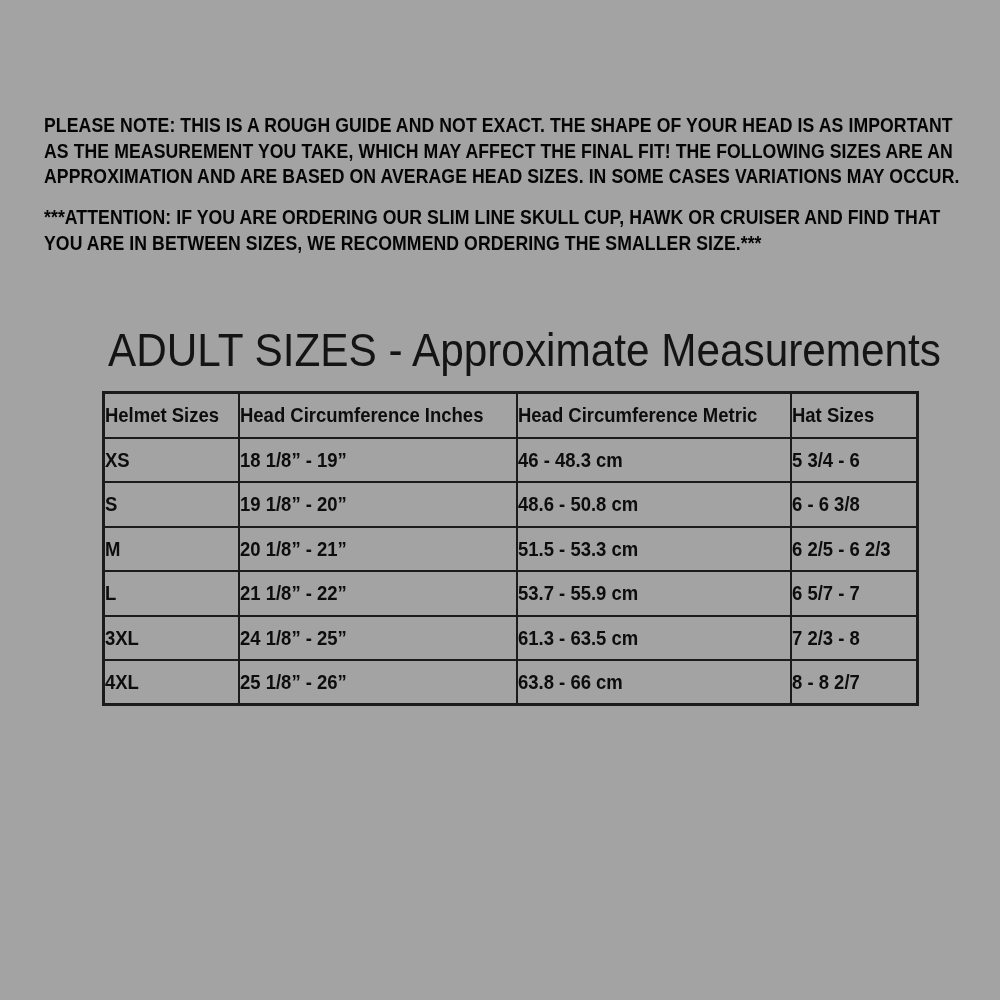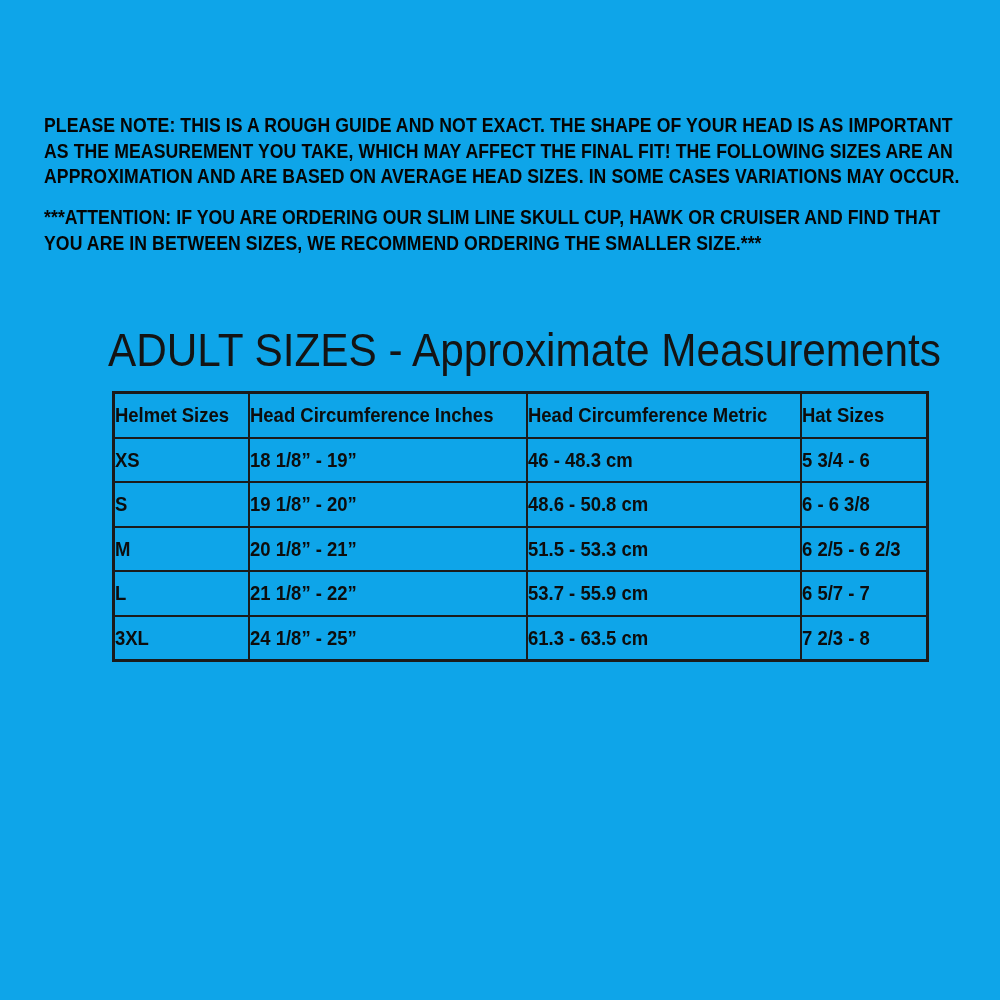--- a/index.html
+++ b/index.html
@@ -5,21 +5,21 @@
   html, body {
     margin: 0;
     padding: 0;
     background: #ffffff;
     font-family: "Liberation Sans", sans-serif;
   }
   .page {
     position: relative;
     width: 1000px;
     height: 1000px;
-    background: #0ea5e9;
+    background: #a3a3a3;
     overflow: hidden;
     color: #000000;
   }
   .para {
     position: absolute;
     left: 44px;
     font-weight: bold;
     font-size: 21px;
     color: #050505;
   }
@@ -39,21 +39,21 @@
     margin: 0;
     font-size: 47px;
     font-weight: 400;
     color: #141414;
     white-space: nowrap;
     transform: scaleX(0.9);
     transform-origin: 0 0;
   }
   table.size-chart {
     position: absolute;
-    left: 112px;
+    left: 102px;
     top: 391px;
     border-collapse: collapse;
     table-layout: fixed;
     border: 3px solid #1b1b1b;
   }
   table.size-chart th,
   table.size-chart td {
     border: 2px solid #1b1b1b;
     padding: 0;
     text-align: left;
@@ -141,16 +141,22 @@
           <td class="c2"><span class="cond">21 1/8” - 22”</span></td>
           <td class="c3"><span class="cond">53.7 - 55.9 cm</span></td>
           <td class="c4"><span class="cond">6 5/7 - 7</span></td>
         </tr>
         <tr>
           <td class="c1"><span class="cond">3XL</span></td>
           <td class="c2"><span class="cond">24 1/8” - 25”</span></td>
           <td class="c3"><span class="cond">61.3 - 63.5 cm</span></td>
           <td class="c4"><span class="cond">7 2/3 - 8</span></td>
         </tr>
+        <tr>
+          <td class="c1"><span class="cond">4XL</span></td>
+          <td class="c2"><span class="cond">25 1/8” - 26”</span></td>
+          <td class="c3"><span class="cond">63.8 - 66 cm</span></td>
+          <td class="c4"><span class="cond">8 - 8 2/7</span></td>
+        </tr>
       </tbody>
   </table>
 
 </div>
 
 </body></html>

